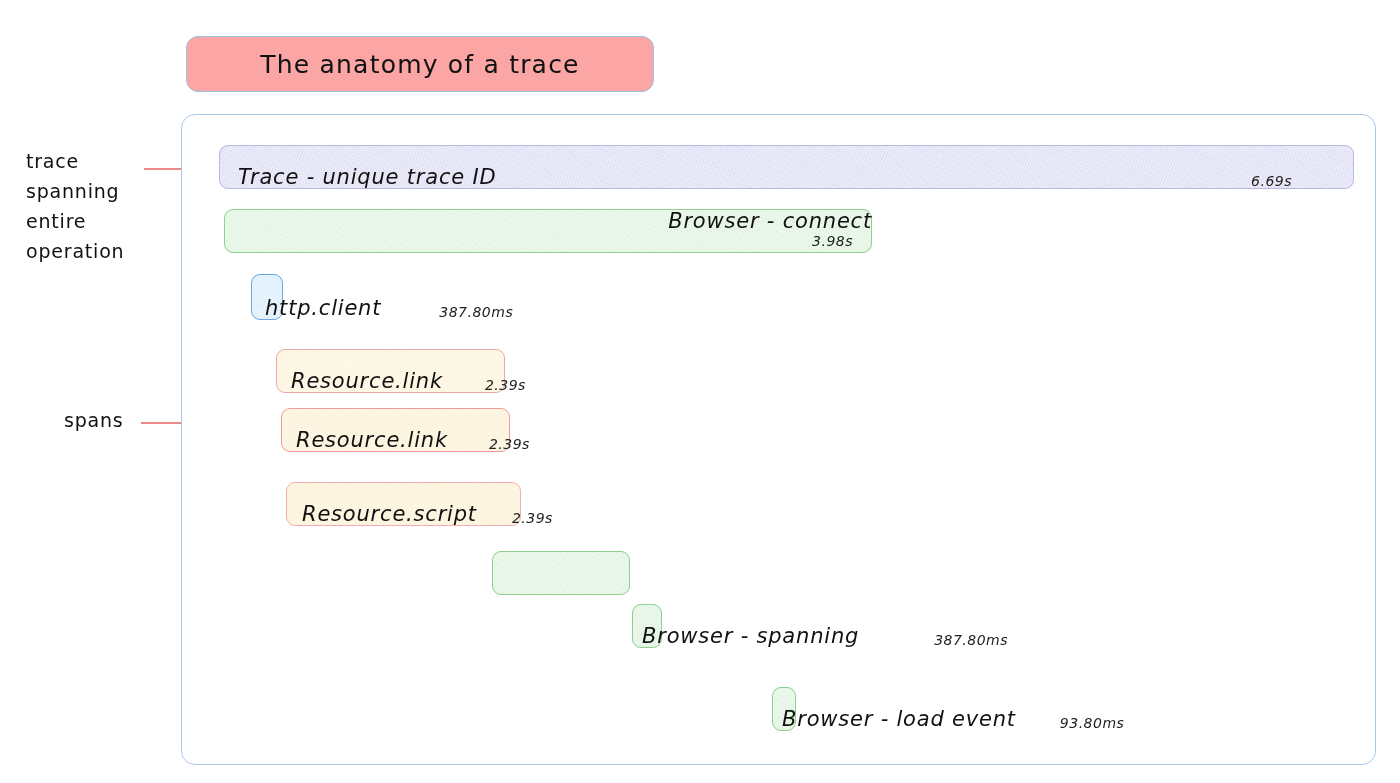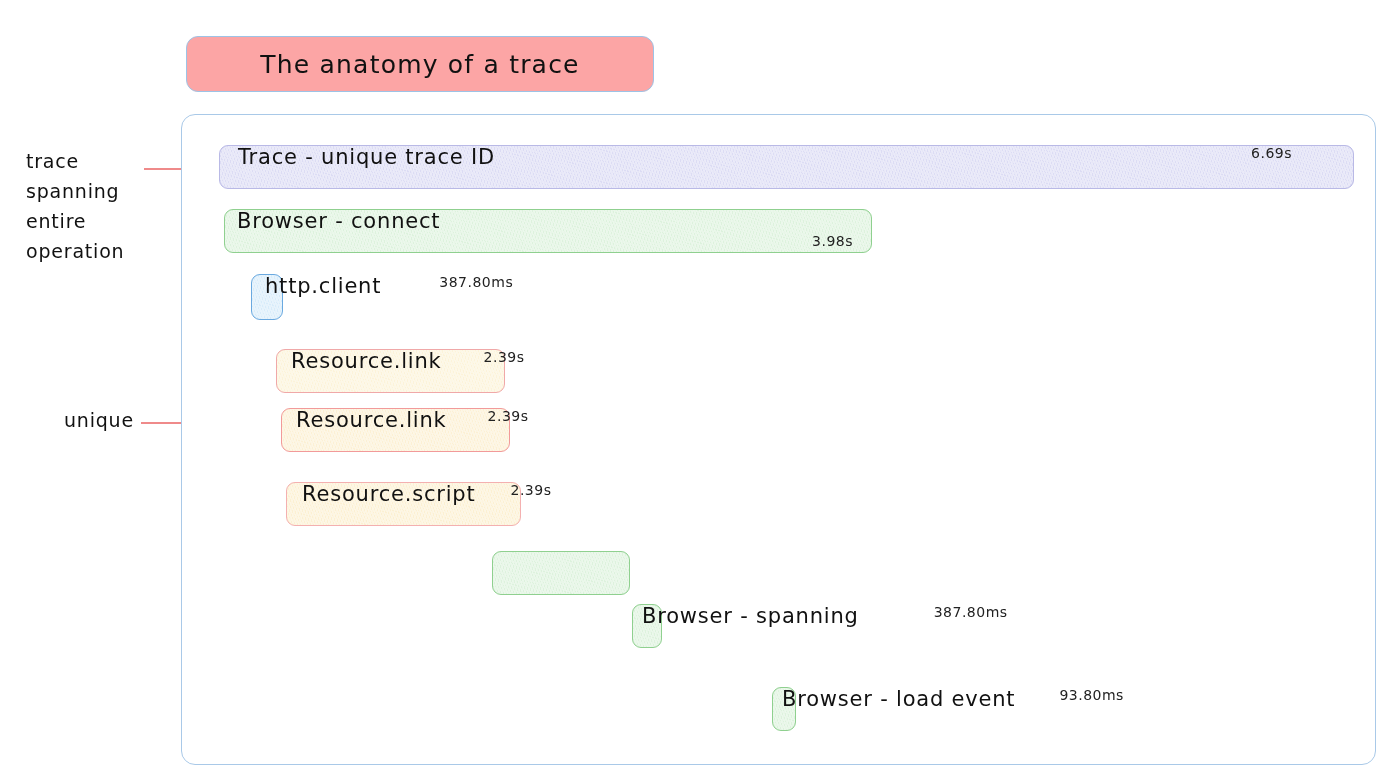--- a/index.html
+++ b/index.html
@@ -84,21 +84,22 @@
   #leader-trace-h { left: 144px; top: 168px; width: 62px; }
   #leader-trace-v { left: 205px; top: 146px; height: 45px; }
   #leader-spans-h { left: 141px; top: 422px; width: 70px; }
   #leader-spans-v { left: 210px; top: 218px; height: 527px; }
 
   
   .row {
     position: absolute;
     height: 44px;
     display: flex;
-    align-items: flex-start;
+    align-items: flex-end;
+    font-style: italic;
   }
   .bar {
     position: absolute;
     left: 0;
     top: 0;
     height: 100%;
     box-sizing: border-box;
     border-radius: 9px;
   }
   .bar-label {
@@ -186,21 +187,21 @@
 <body>
 
 <div id="title-box">
   <span id="title-text" class="hand">The anatomy of a trace</span>
 </div>
 
 <div id="annotation-trace" class="annotation hand">trace
 spanning
 entire
 operation</div>
-<div id="annotation-spans" class="annotation hand">unique</div>
+<div id="annotation-spans" class="annotation hand">spans</div>
 
 <div id="leader-trace-h" class="leader-h"></div>
 <div id="leader-trace-v" class="leader-v"></div>
 <div id="leader-spans-h" class="leader-h"></div>
 <div id="leader-spans-v" class="leader-v"></div>
 
 <div id="trace-container"></div>
 
 <div id="row-trace" class="row">
   <div class="bar purple"></div>

